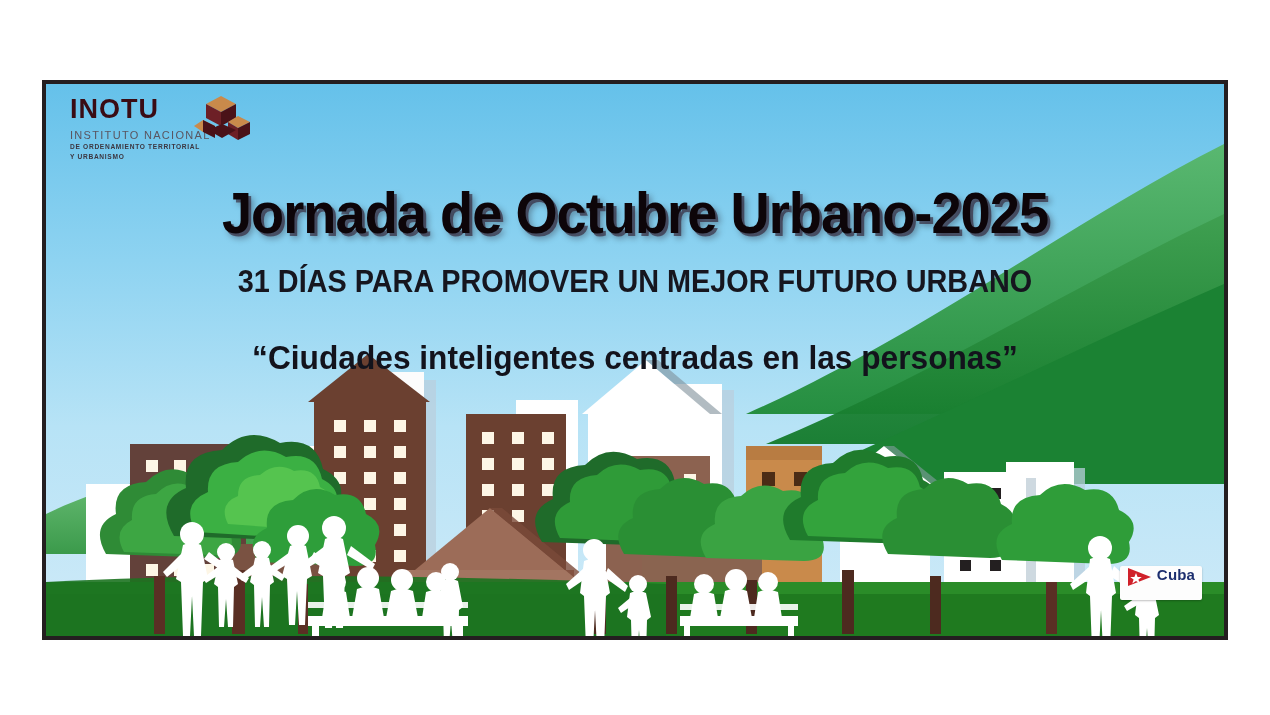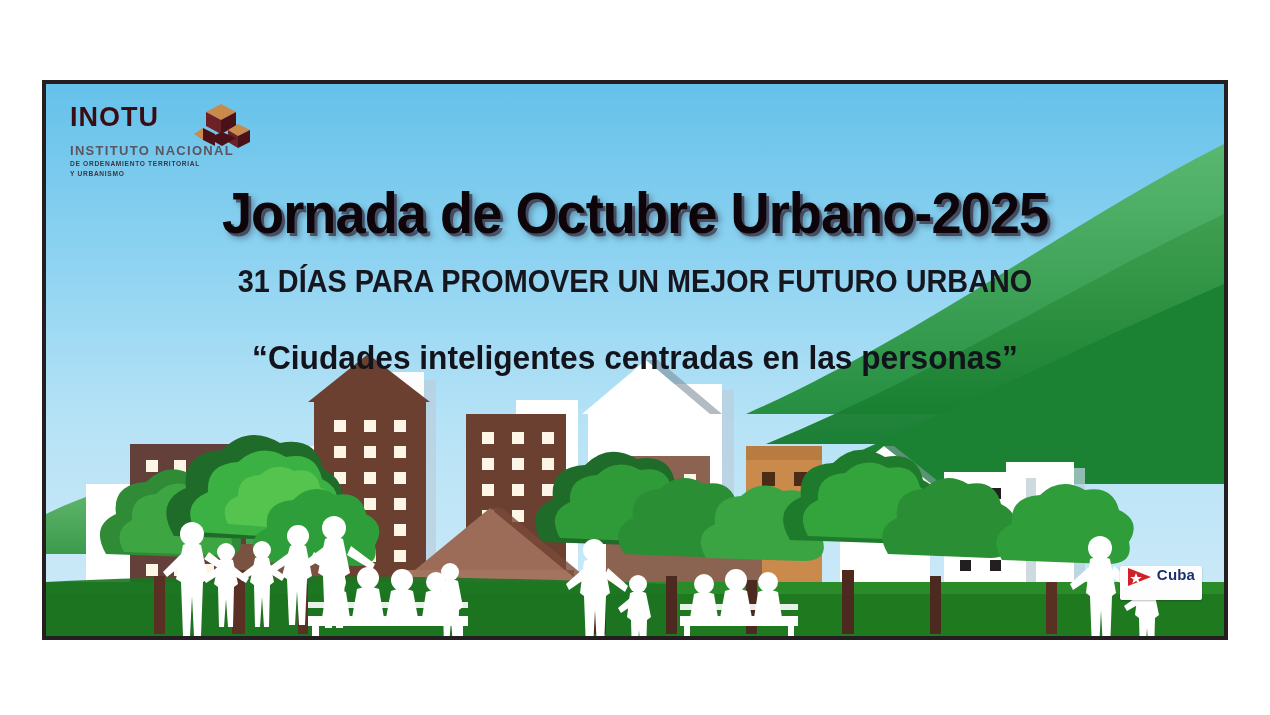--- a/index.html
+++ b/index.html
@@ -11,26 +11,26 @@
 
   
   .poster{
     position:absolute;left:42px;top:80px;width:1186px;height:560px;
     border:4px solid #241e20;box-sizing:border-box;overflow:hidden;
     background:linear-gradient(180deg,#65c1ea 0%,#8ed3f1 32%,#b7e3f6 62%,#cfeaf8 100%);
   }
   .scene{position:absolute;inset:0;overflow:hidden;}
 
   
-  .logo{position:absolute;left:24px;top:20px;width:180px;height:70px;}
+  .logo{position:absolute;left:24px;top:12px;width:180px;height:70px;}
   .logo-word{
     font-family:"Liberation Sans", sans-serif;font-weight:bold;font-size:27px;
     letter-spacing:1px;color:#3a0c14;line-height:1;
   }
-  .logo-sub1{font-size:13px;font-weight:bold;letter-spacing:1.3px;color:#5a5560;margin-top:12px;}
+  .logo-sub1{font-size:11px;font-weight:normal;letter-spacing:1.3px;color:#5a5560;margin-top:6px;}
   .logo-sub2{font-size:6.6px;font-weight:bold;letter-spacing:.7px;color:#3c3640;margin-top:1.5px;line-height:1.35;}
   .logo-cube{position:absolute;left:122px;top:-2px;width:58px;height:50px;}
 
   
   .title{
     position:absolute;left:0;right:0;top:96px;text-align:center;
     font-family:"Liberation Sans", sans-serif;font-weight:bold;
     font-size:57px;letter-spacing:-1px;color:#0d0509;
     transform:scaleX(.95);
     text-shadow:3px 3px 0 rgba(40,10,25,.55), 5px 5px 7px rgba(20,5,15,.35);

